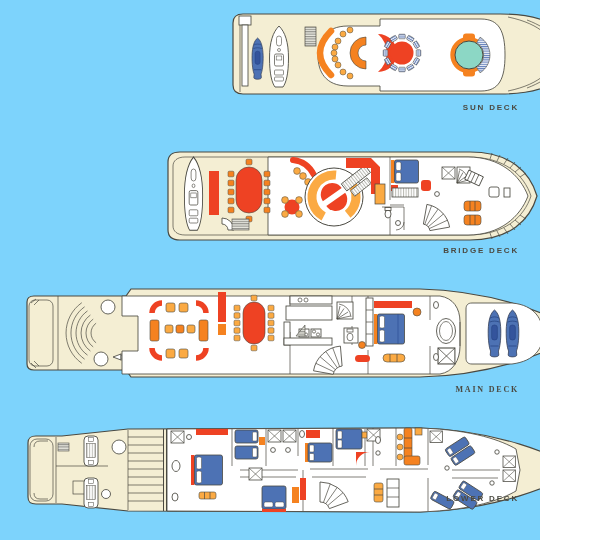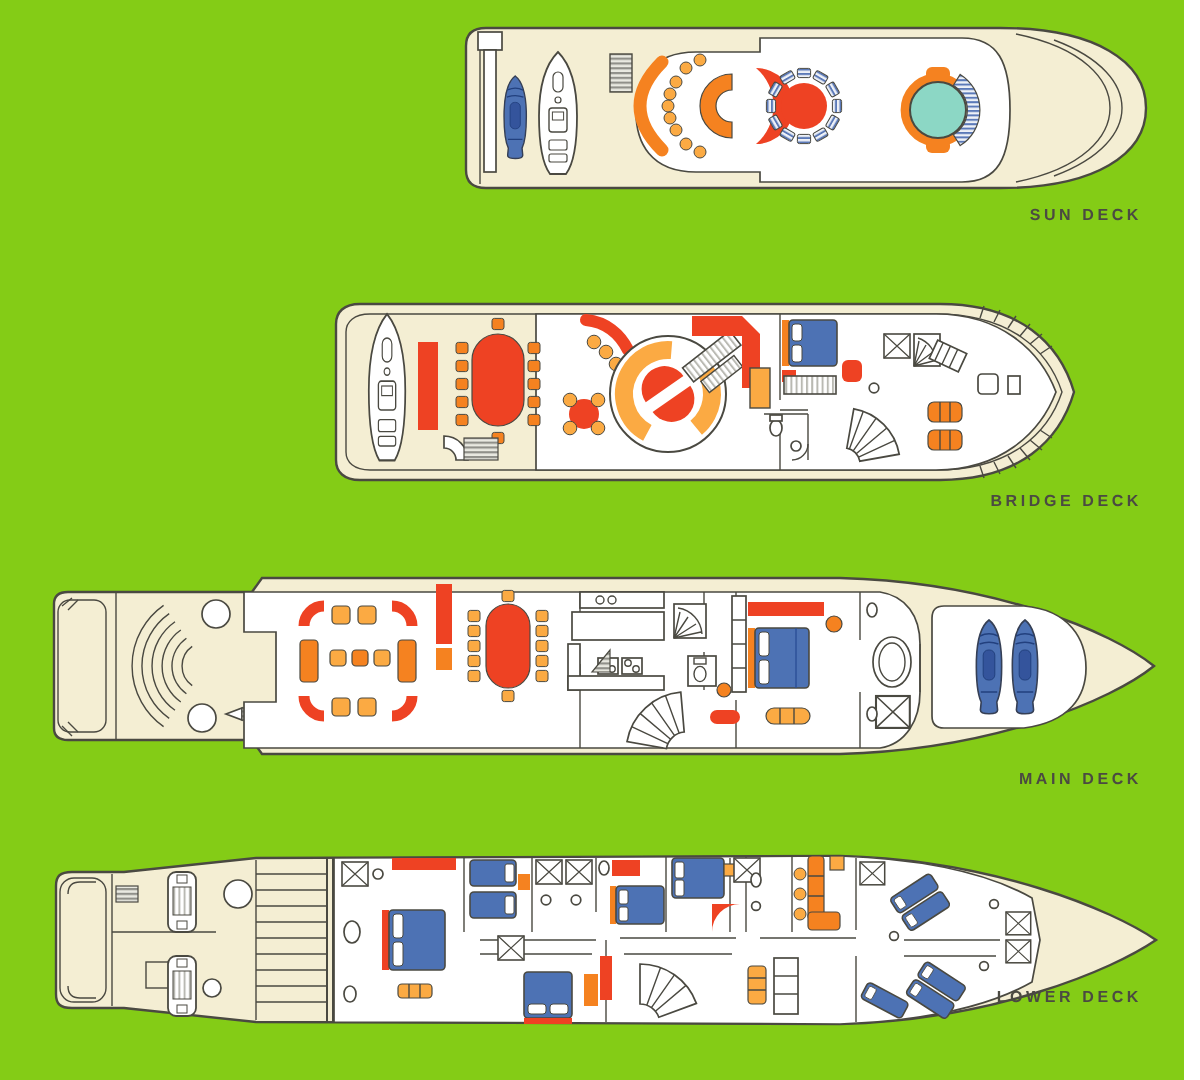--- a/index.html
+++ b/index.html
@@ -1,16 +1,16 @@
 <!DOCTYPE html>
 <html style="--cream: #f4eed3; --outline: #4a4941; --orange: #f58220; --light-orange: #fbaa43; --red-orange: #ee4223; --blue: #4d72b4; --blue-dark: #2c4f97; --teal: #8cd7c5; --stripe-gray: #90908a; --label: #4b4a42;"><head>
 <meta charset="utf-8">
 <style>
   html,body{margin:0;padding:0;background:#fff;}
-  .stage{position:relative;width:592px;height:540px;background:#84cc16;overflow:hidden;
+  .stage{position:relative;width:540px;height:540px;background:#7dd3fc;overflow:hidden;
          font-family:"Liberation Sans",sans-serif;}
   .deck{position:absolute;}
   .deck svg{display:block;width:100%;height:100%;}
   .deck-label{position:absolute;right:21px;font-size:8px;font-weight:bold;
               letter-spacing:1.8px;color:var(--label,#4b4a42);}
   
   .hull{fill:var(--cream);stroke:var(--outline);stroke-width:1.2;}
   .w{fill:#fff;stroke:var(--outline);stroke-width:.85;}
   .ln{fill:none;stroke:var(--outline);stroke-width:.7;}
   .ln2{fill:none;stroke:var(--outline);stroke-width:1;}
@@ -364,21 +364,21 @@
         <ellipse cx="446" cy="331" rx="9.5" ry="12.5" class="w"></ellipse>
         <ellipse cx="446" cy="331" rx="6.5" ry="9.5" class="ln"></ellipse>
         <use href="#xsq" transform="translate(438,348) scale(1.3,1.33)"></use>
         <ellipse cx="436" cy="305" rx="2.5" ry="3.5" class="w"></ellipse>
         <ellipse cx="436" cy="357" rx="2.5" ry="3.5" class="w"></ellipse>
       </g>
       <use href="#jetski" transform="translate(487,310)"></use>
       <use href="#jetski" transform="translate(505,310)"></use>
     </svg>
   </div>
-  <div class="deck-label" style="top:385px;">MAIN DECK</div>
+  <div class="deck-label" style="top:385px;font-family:Liberation Serif, serif;">MAIN DECK</div>
 
   <div class="deck" style="left:20px;top:420px;width:562px;height:102px;">
     <svg viewBox="20 420 562 102">
       <path class="hull" d="M 36 436 L 62 436 L 128 429 L 420 428 C 497 430 556 455 578 470 C 556 485 497 510 420 512 L 128 511 L 62 504 L 36 504 C 30 504 28 502 28 497 L 28 443 C 28 438 30 436 36 436 Z"></path>
       <g>
         <rect x="30" y="439" width="23" height="62" rx="7" class="ln"></rect>
         <path class="ln" d="M 34 447 Q 34 441 40 441 L 48 441 M 34 493 Q 34 499 40 499 L 48 499"></path>
         <line class="ln" x1="56" y1="437" x2="56" y2="503"></line>
         <rect x="58" y="443" width="11" height="8" fill="url(#pg)" stroke="#4a4941" stroke-width=".6"></rect>
         <line class="ln" x1="56" y1="466" x2="108" y2="466"></line>

